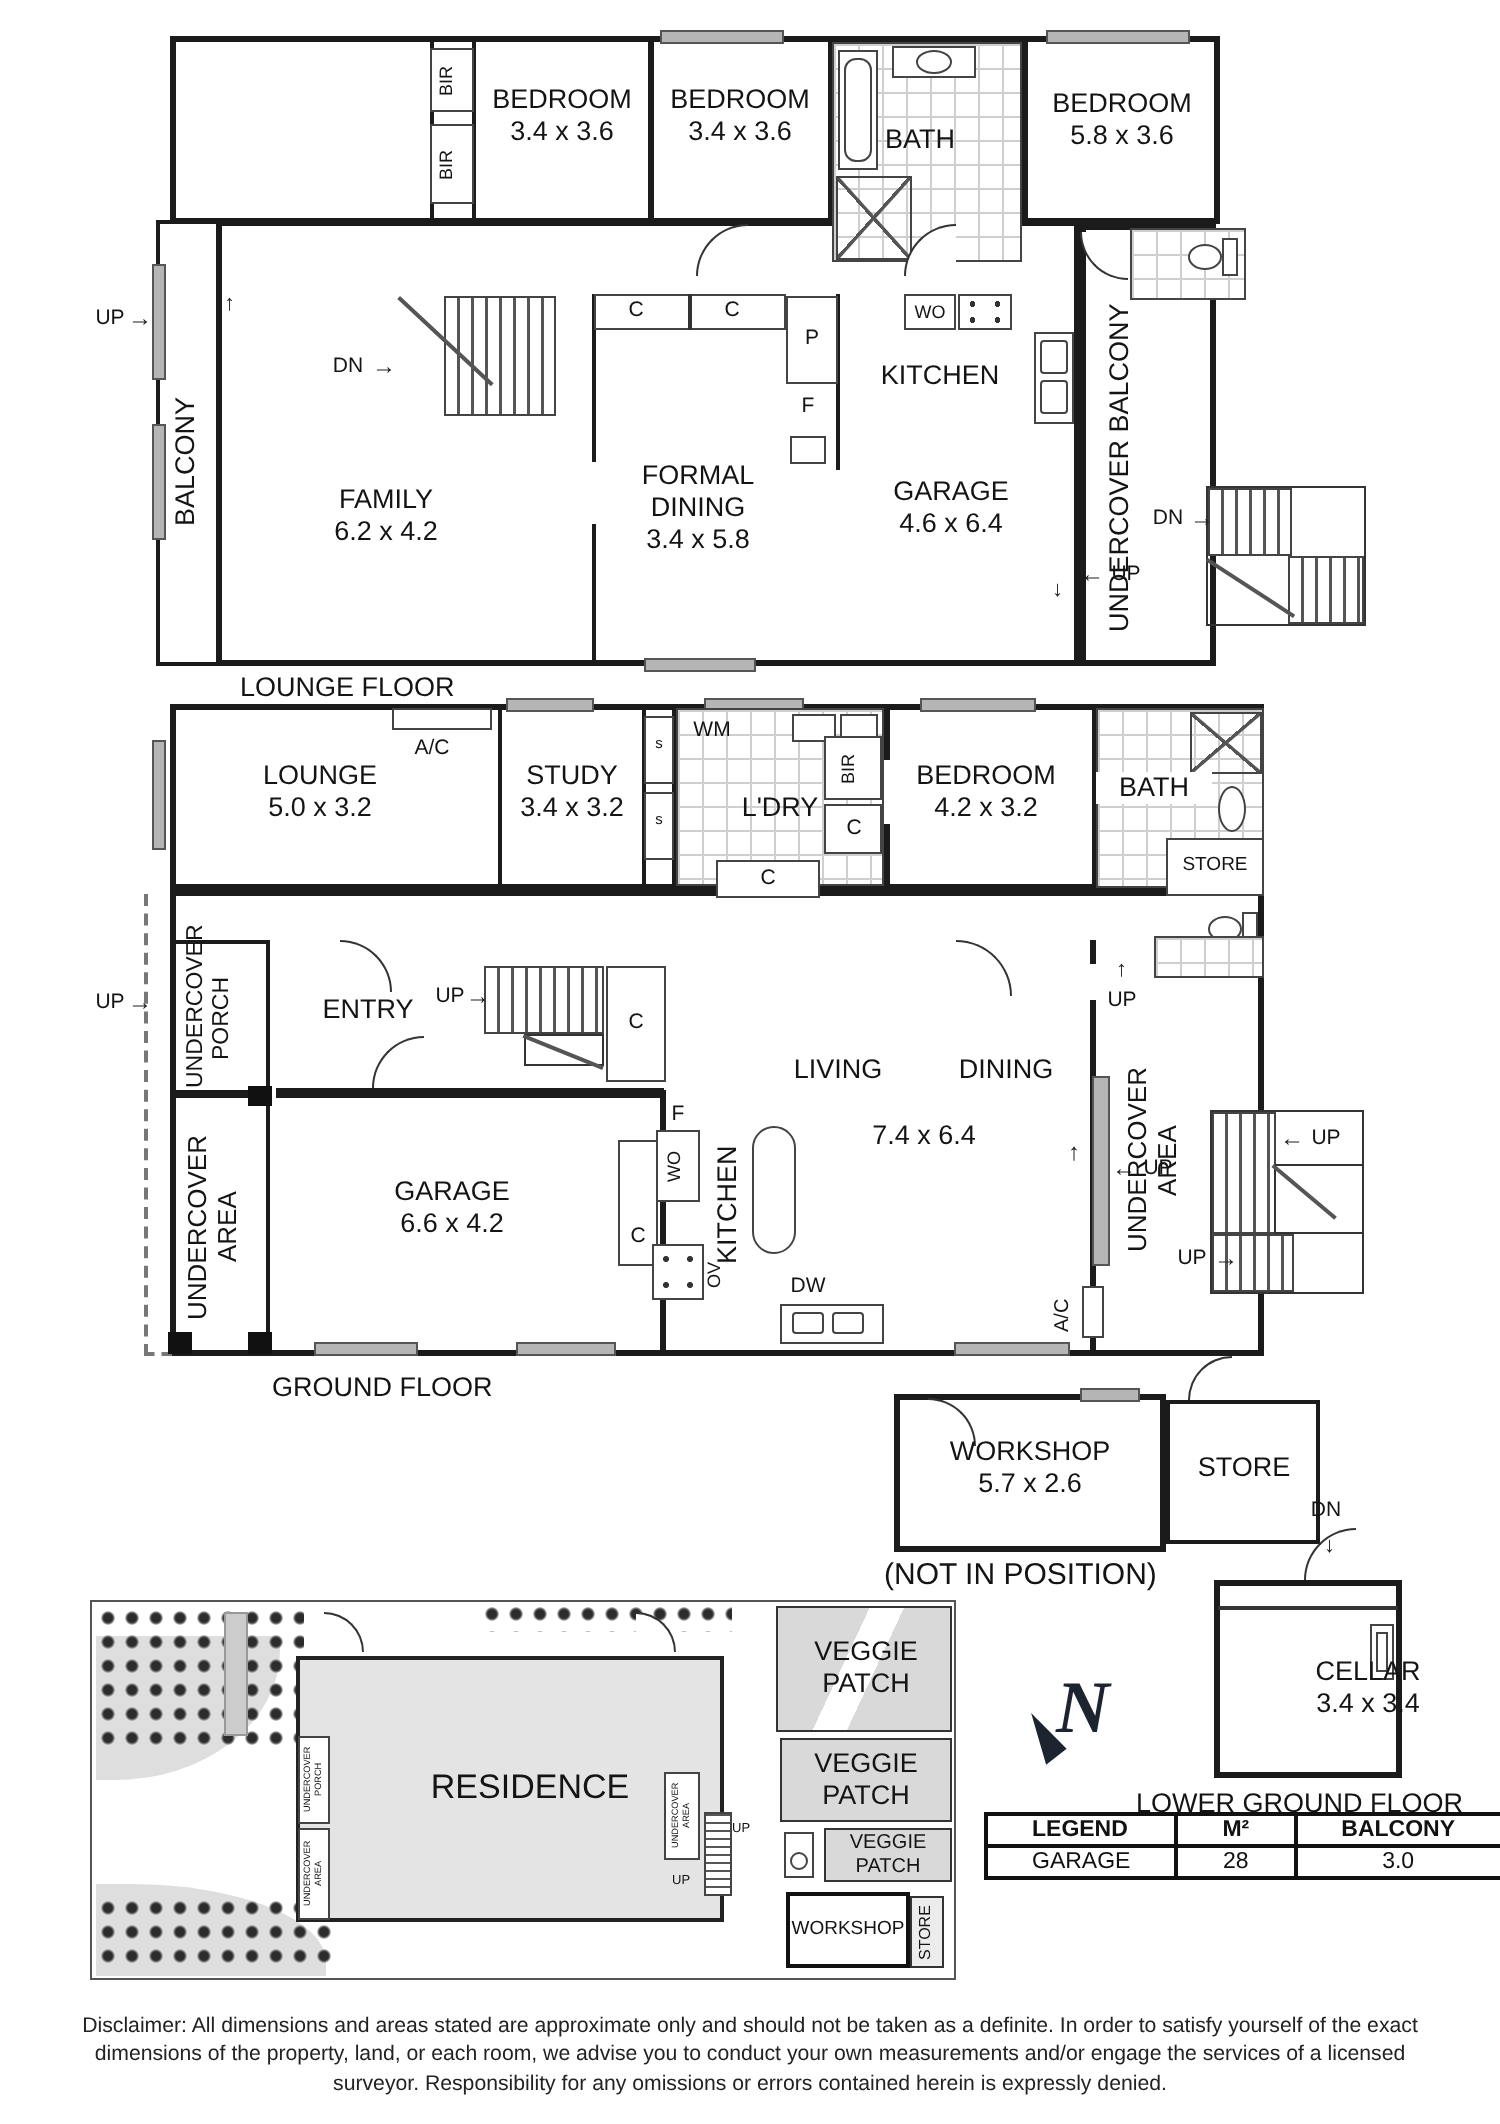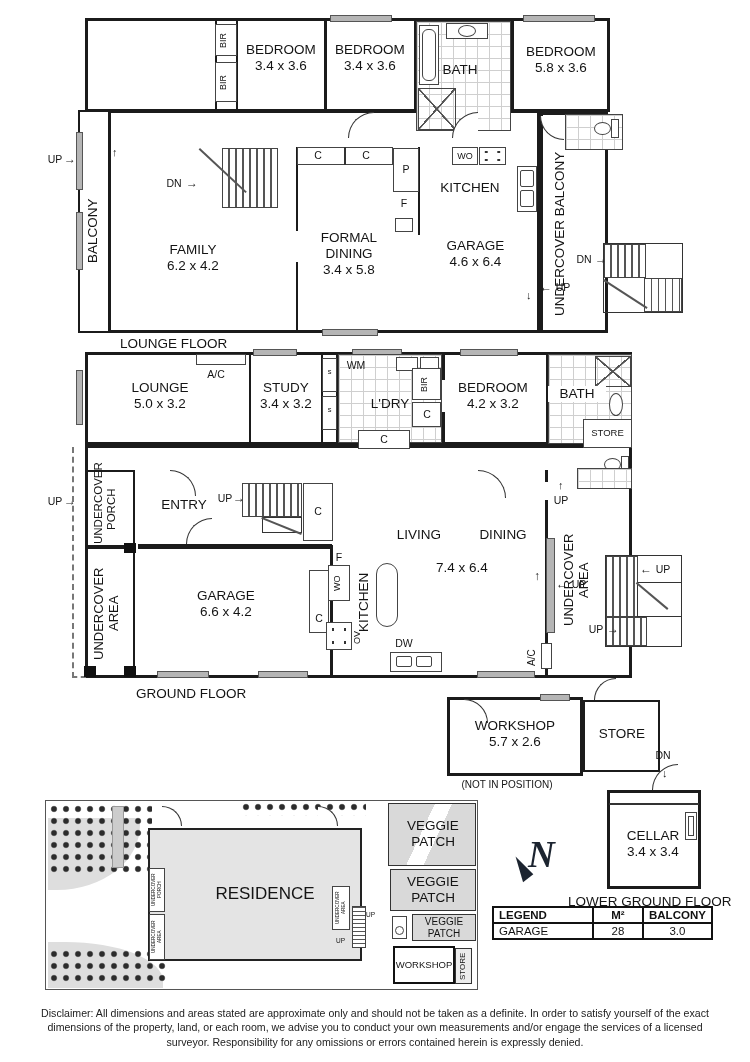--- a/index.html
+++ b/index.html
@@ -36,21 +36,21 @@
          background-image:radial-gradient(circle at 6px 6px,#2c2c2c 2.2px,#8a8a8a 3px,transparent 3.6px);
          background-size:12px 12px;}
   .lawn{position:absolute;background:#dedede;}
   .ic{position:absolute;font-size:12px;color:#222;line-height:1;}
   .oval{position:absolute;border:1.5px solid #444;border-radius:50%;background:#fff;box-sizing:border-box;}
   .box{position:absolute;border:1.5px solid #444;background:#fff;box-sizing:border-box;}
   .dots{background-image:radial-gradient(circle 2.4px at 50% 50%,#333 60%,transparent 62%);
         background-size:50% 50%;}
   .diag{position:absolute;height:1.5px;background:#555;transform-origin:0 0;}
   table.legend{position:absolute;border-collapse:collapse;font-size:11.5px;}
-  table.legend td,table.legend th{border:2px solid #111;padding:1px 5px;height:16px;box-sizing:border-box;}
+  table.legend td,table.legend th{border:2px solid #111;padding:1px 22px;height:16px;box-sizing:border-box;}
   table.legend th{font-weight:bold;text-align:left;}
   table.legend .c{text-align:center;}
   .northN{position:absolute;font-family:"Liberation Serif",serif;font-weight:bold;font-style:italic;
           font-size:37px;color:#1c2430;}
   .northTri{position:absolute;width:0;height:0;border-bottom:25px solid #1c2430;
             border-left:10px solid transparent;border-right:3px solid transparent;
             transform:rotate(-38deg);}
   .disc{position:absolute;font-size:10.6px;line-height:1.35;text-align:center;color:#222;}
 </style>
 </head>
@@ -301,27 +301,27 @@
   <div class="wall t" style="left:447px;top:697px;width:136px;height:79px;"></div>
   <div class="win" style="left:540px;top:694px;width:30px;height:7px;"></div>
   <div class="arc" style="left:464px;top:699px;width:24px;height:24px;transform:rotate(90deg);"></div>
   <div class="lbl rm" style="left:455px;top:718px;width:120px;">
     <div>WORKSHOP</div>
     <div>5.7 x 2.6</div>
   </div>
   <div class="wall" style="left:583px;top:700px;width:77px;height:72px;"></div>
   <div class="arc" style="left:594px;top:678px;width:22px;height:22px;"></div>
   <div class="lbl rm" style="left:590px;top:726px;width:64px;">STORE</div>
-  <div class="lbl" style="left:442px;top:779px;width:130px;font-size:10px;">(NOT IN POSITION)</div>
+  <div class="lbl" style="left:442px;top:779px;width:130px;font-size:15px;">(NOT IN POSITION)</div>
 
   <div class="wall t" style="left:607px;top:790px;width:94px;height:99px;"></div>
   <div class="seg n" style="left:609px;top:803px;width:90px;height:1.5px;"></div>
   <div class="box" style="left:685px;top:812px;width:12px;height:28px;"></div>
   <div class="box" style="left:688px;top:816px;width:6px;height:20px;"></div>
-  <div class="lbl rm" style="left:613px;top:828px;width:80px;">
+  <div class="lbl rm" style="left:644px;top:828px;width:80px;">
     <div>CELLAR</div>
     <div>3.4 x 3.4</div>
   </div>
   <div class="lbl tag" style="left:650px;top:749px;width:26px;">DN</div>
   <div class="arc" style="left:652px;top:764px;width:26px;height:26px;"></div>
   <div class="ic" style="left:662px;top:768px;font-size:11px;">↓</div>
   <div class="lbl rm" style="left:568px;top:894px;width:150px;">LOWER GROUND FLOOR</div>
 
   <div class="northN" style="left:528px;top:833px;">N</div>
   <div class="northTri" style="left:514px;top:856px;"></div>

